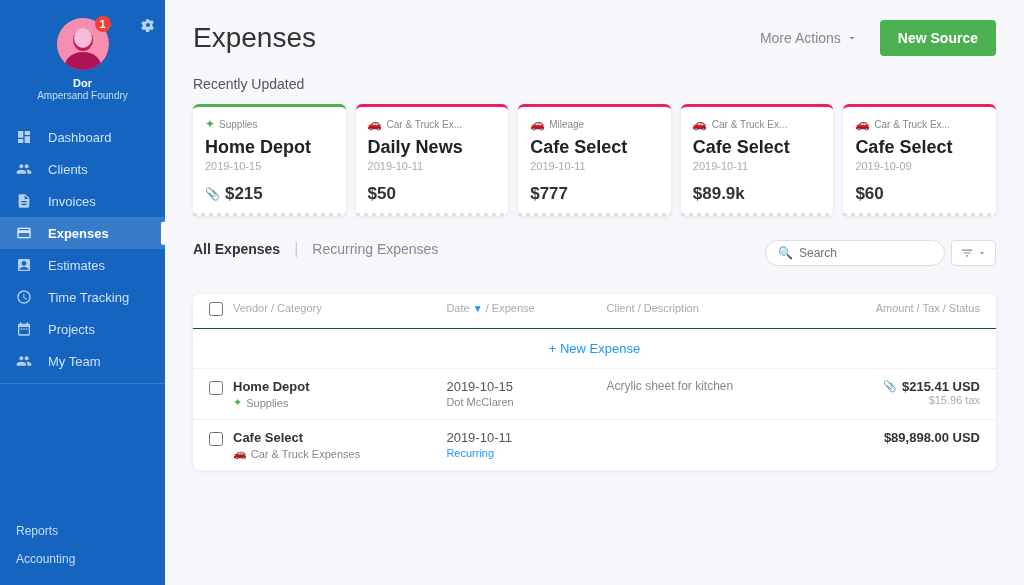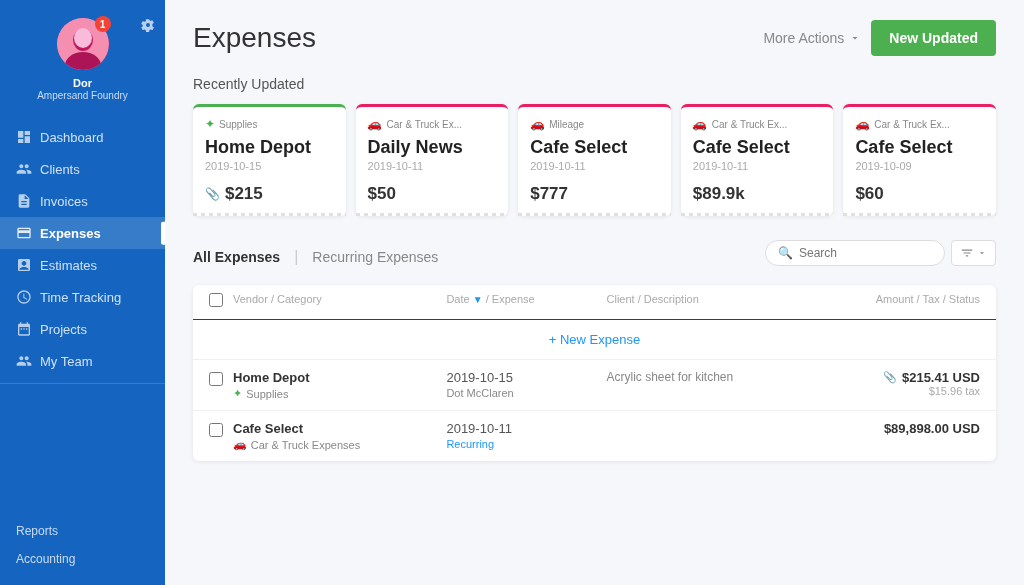--- a/index.html
+++ b/index.html
@@ -82,21 +82,21 @@
       flex: 1;
       padding: 8px 0;
     }
     .nav-item {
       display: flex;
       align-items: center;
       padding: 8px 16px;
       color: rgba(255,255,255,0.8);
       font-size: 13px;
       cursor: pointer;
-      gap: 8px;
+      gap: 16px;
       position: relative;
     }
     .nav-item.active {
       background: rgba(255,255,255,0.15);
       color: white;
       font-weight: 600;
     }
     .nav-item.active::after {
       content: '';
       position: absolute;
@@ -148,20 +148,21 @@
       margin-bottom: 20px;
     }
     .page-title {
       font-size: 28px;
       font-weight: 400;
       color: #333;
     }
     .header-actions {
       display: flex;
       align-items: center;
+      gap: 12px;
     }
     .more-actions-btn {
       background: none;
       border: none;
       color: #888;
       font-size: 14px;
       cursor: pointer;
       display: flex;
       align-items: center;
       gap: 5px;
@@ -239,23 +240,23 @@
       bottom: 0;
       left: 0;
       right: 0;
       height: 3px;
       background: repeating-linear-gradient(90deg, #e0e0e0 0, #e0e0e0 4px, transparent 4px, transparent 8px);
     }
 
     
     .expenses-tabs-row {
       display: flex;
-      align-items: flex-end;
+      align-items: flex-start;
       justify-content: space-between;
-      margin-bottom: 19px;
+      margin-bottom: 28px;
       gap: 12px;
     }
     .tabs-left {
       display: flex;
       align-items: center;
       gap: 14px;
     }
     .tab-label {
       font-size: 14px;
       font-weight: 600;
@@ -490,21 +491,21 @@
 
   <div class="page-header">
     <h1 class="page-title">Expenses</h1>
     <div class="header-actions">
       <button class="more-actions-btn">
         <span>More Actions</span>
         <svg width="12" height="12" viewBox="0 0 24 24" fill="#888">
             <path d="M7 10l5 5 5-5z"></path>
           </svg>
       </button>
-      <button class="new-expense-btn">New Updated</button>
+      <button class="new-expense-btn">New Source</button>
     </div>
   </div>
 
   <div>
     <div class="section-title">Recently Updated</div>
     <div class="cards-row">
 
       <div class="expense-card green-top">
         <div class="card-category">
           <span style="color:#4CAF50; font-size:12px;">✦</span>

